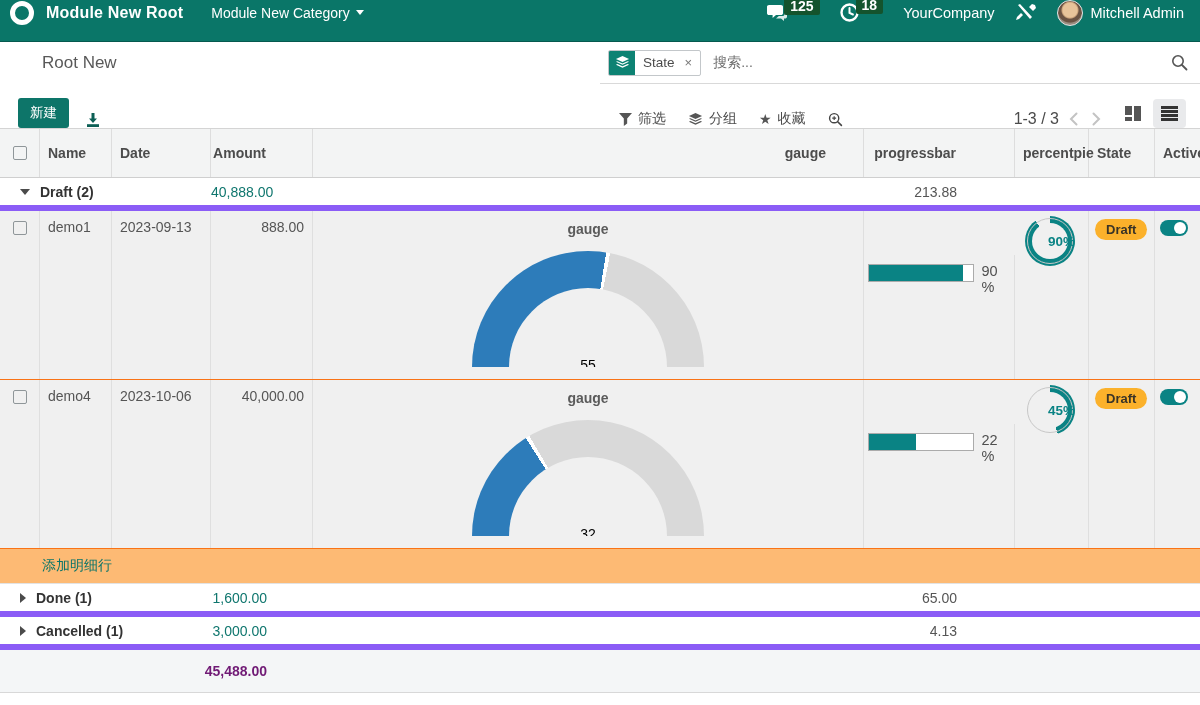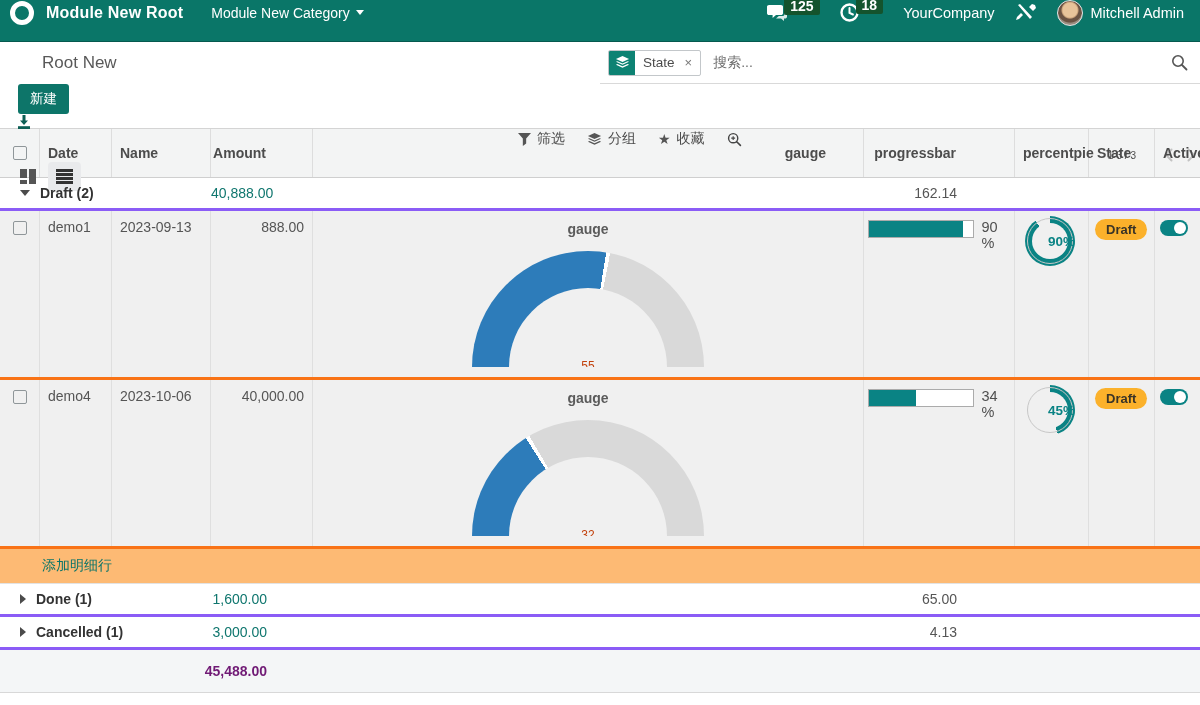--- a/index.html
+++ b/index.html
@@ -23,28 +23,28 @@
   .cp-row1 { height:42px; display:flex; align-items:center; }
   .breadcrumb { font-size:17px; color:#595959; margin-left:42px; }
   .searchbar { width:600px; height:100%; margin-left:auto; display:flex; align-items:center; border-bottom:1px solid #d9d9d9; padding:0 12px 0 8px; }
   .facet { display:flex; align-items:center; border:1px solid #c3c7ca; border-radius:2px; overflow:hidden; height:26px; background:#fff; }
   .facet-ico { width:26px; height:26px; background:#0d8273; color:#fff; display:flex; align-items:center; justify-content:center; }
   .facet-label { font-size:13.5px; color:#4b4b4b; padding:0 8px; }
   .facet-x { font-size:13px; color:#777; padding:0 8px 0 2px; border-left:0; cursor:pointer; }
   .search-placeholder { color:#6f6f6f; font-size:14px; margin-left:12px; }
   .search-glass { margin-left:auto; color:#555; cursor:pointer; }
 
-  .cp-row2 { height:44px; display:flex; align-items:flex-start;flex-direction:column; }
+  .cp-row2 { height:44px; display:flex; align-items:flex-end; }
   .btn-new { background:#0d7569; color:#fff; border:none; font-size:13.5px; padding:6px 12px; border-radius:3px; margin-left:18px; cursor:pointer; font-family:inherit; }
   .btn-dl { background:none; border:none; color:#0c5f55; margin-left:16px; cursor:pointer; display:flex; }
   .cp-mid { display:flex; align-items:center; gap:22px; margin-left:518px; color:#4b4b4b; font-size:14px; }
   .cp-btn { display:flex; align-items:center; gap:6px; cursor:pointer; color:#4b4b4b; }
   .cp-btn .ico { color:#555; display:flex; }
   .star-glyph { font-size:14px; color:#444; }
-  .pager { margin-left:auto; display:flex; align-items:center; gap:24px; font-size:10px; color:#4b4b4b; }
+  .pager { margin-left:auto; display:flex; align-items:center; gap:6px; font-size:16px; color:#4b4b4b; }
   .pg-chevrons { display:flex; gap:14px; margin:0 4px; color:#bdbdbd; }
   .switcher { display:flex; align-items:center; gap:6px; margin-right:14px; margin-left:14px; }
   .sw-kanban { padding:6px; cursor:pointer; display:flex; }
   .sw-list { padding:7px 8px; background:#e9eaec; border-radius:4px; cursor:pointer; display:flex; }
   .list-glyph { width:17px; height:15px; background:repeating-linear-gradient(#333 0 2.6px, transparent 2.6px 4.1px); }
   .kanban-glyph { width:16px; height:15px; display:grid; grid-template-columns:7px 7px; grid-template-rows:9px 4px; gap:2px; }
   .kanban-glyph i { background:#555; }
   .kanban-glyph i:nth-child(2){ grid-row:span 2; }
 
   
@@ -53,45 +53,45 @@
   .thead > div { display:flex; align-items:center; padding:0 8px; border-right:1px solid #ddd; }
   .thead > div:last-child { border-right:none; }
   .th-right { justify-content:flex-end; }
   .pad-amt { padding-right:46px !important; }
   .pad-gauge { padding-right:37px !important; }
   .pad-prog { padding-right:58px !important; }
 
   .checkbox { width:14px; height:14px; border:1px solid #8f9699; border-radius:2px; background:transparent; cursor:pointer; }
   .th-select, .td-select { justify-content:center; }
 
-  .group-row { height:33px; background:#fff; border-bottom:3px solid #8b5cf6; font-size:14px; align-items:center; }
+  .group-row { height:33px; background:#fff; border-bottom:6px solid #8b5cf6; font-size:14px; align-items:center; }
   .group-row .gname { grid-column:1 / 4; display:flex; align-items:center; font-weight:700; color:#333; padding-left:20px; gap:10px; cursor:pointer; }
   .group-row .gamt { grid-column:4; text-align:right; padding-right:46px; color:#0f766e; }
   .group-row .gprog { grid-column:6; text-align:right; padding-right:58px; color:#555; }
   .tri-down { width:0; height:0; border-left:5px solid transparent; border-right:5px solid transparent; border-top:6px solid #4b4b4b; }
   .tri-right { width:0; height:0; border-top:5px solid transparent; border-bottom:5px solid transparent; border-left:6px solid #4b4b4b; }
 
-  .data-row { height:169px; background:#f0f0f0; border-bottom:3px solid #f97316; font-size:14px; color:#555; }
+  .data-row { height:169px; background:#f0f0f0; border-bottom:1px solid #f97316; font-size:14px; color:#555; }
   .data-row > div { border-right:1px solid #dfdfdf; padding-top:8px; }
   .data-row > div:last-child { border-right:none; }
   .td-select { display:flex; padding-top:10px !important; }
   .td-name, .td-date { padding-left:8px; }
   .td-amount { text-align:right; padding-right:8px; }
 
   
   .td-gauge { display:flex; flex-direction:column; align-items:center; }
   .gauge-title { font-size:14px; font-weight:700; color:#5b5b5b; margin-top:2px; }
   .gauge-arc { position:relative; width:232px; height:116px; overflow:hidden; margin-top:14px; }
   .gauge-disc { position:absolute; left:0; top:0; width:232px; height:232px; border-radius:50%;
       background:conic-gradient(from 270deg, #2d7cba 0deg var(--ang,90deg), #fff var(--ang,90deg) calc(var(--ang,90deg) + 2deg), #d9d9d9 calc(var(--ang,90deg) + 2deg) 180deg, transparent 180deg 360deg); }
   .gauge-hole { position:absolute; left:37px; top:37px; width:158px; height:158px; border-radius:50%; background:#f0f0f0; }
-  .gauge-value { position:absolute; left:0; right:0; bottom:-6px; text-align:center; font-size:12px; color:#c2410c; }
-
-  
-  .td-progress { display:flex; align-items:flex-start; padding-left:4px; }
+  .gauge-value { position:absolute; left:0; right:0; bottom:-6px; text-align:center; font-size:14px; color:#000000; }
+
+  
+  .td-progress { display:flex; align-items:flex-start; padding-left:4px;margin-top:44px; }
   .progress-track { width:108px; height:18px; background:#fff; border:1px solid #ababab; margin-top:1px; }
   .progress-fill { height:100%; background:#0a8384; }
   .progress-label { font-size:14.5px; color:#4f4f4f; margin-left:7px; }
 
   
   .td-pie { display:flex; padding-left:10px; padding-top:5px !important; }
   .pie { position:relative; width:50px; height:50px; border-radius:50%; display:flex; align-items:center; justify-content:flex-end;
          background:conic-gradient(#0a8384 calc(var(--p,50)*1%), transparent 0); }
   .pie::before { content:""; position:absolute; inset:2px; border:1.5px solid #c7c7c7; border-radius:50%; }
   .pie::after { content:""; position:absolute; inset:7px; background:#f0f0f0; border-radius:50%; }
@@ -252,37 +252,37 @@
     <span class="sw-list">
       <span class="list-glyph"></span>
     </span>
   </div>
 </div>
 
 <div class="grid thead">
   <div class="th-select">
       <span class="checkbox"></span>
     </div>
+  <div>Name</div>
   <div>Date</div>
-  <div>Name</div>
   <div class="th-right pad-amt">Amount</div>
   <div class="th-right pad-gauge">gauge</div>
   <div class="th-right pad-prog">progressbar</div>
   <div>percentpie</div>
   <div>State</div>
   <div>Active</div>
 </div>
 
 <div class="grid group-row">
   <div class="gname">
     <span class="tri-down"></span>
     <span>Draft (2)</span>
   </div>
   <div class="gamt">40,888.00</div>
-  <div class="gprog">162.14</div>
+  <div class="gprog">213.88</div>
 </div>
 
 <div class="grid data-row" data-row="0">
   <div class="td-select">
       <span class="checkbox"></span>
     </div>
   <div class="td-name">demo1</div>
   <div class="td-date">2023-09-13</div>
   <div class="td-amount">888.00</div>
   <div class="td-gauge">
@@ -320,21 +320,21 @@
     <div class="gauge-arc">
       <div class="gauge-disc" style="--ang: 57.6deg;"></div>
       <div class="gauge-hole"></div>
       <div class="gauge-value">32</div>
     </div>
   </div>
   <div class="td-progress">
     <div class="progress-track">
         <div class="progress-fill" style="width: 45%;"></div>
       </div>
-    <span class="progress-label">34 %</span>
+    <span class="progress-label">22 %</span>
   </div>
   <div class="td-pie">
     <div class="pie" style="--p: 45;">
       <span class="pie-label">45%</span>
     </div>
   </div>
   <div class="td-state"><span class="badge-warning">Draft</span></div>
   <div class="td-active"><span class="toggle on"><span class="knob"></span></span></div>
 </div>
 

